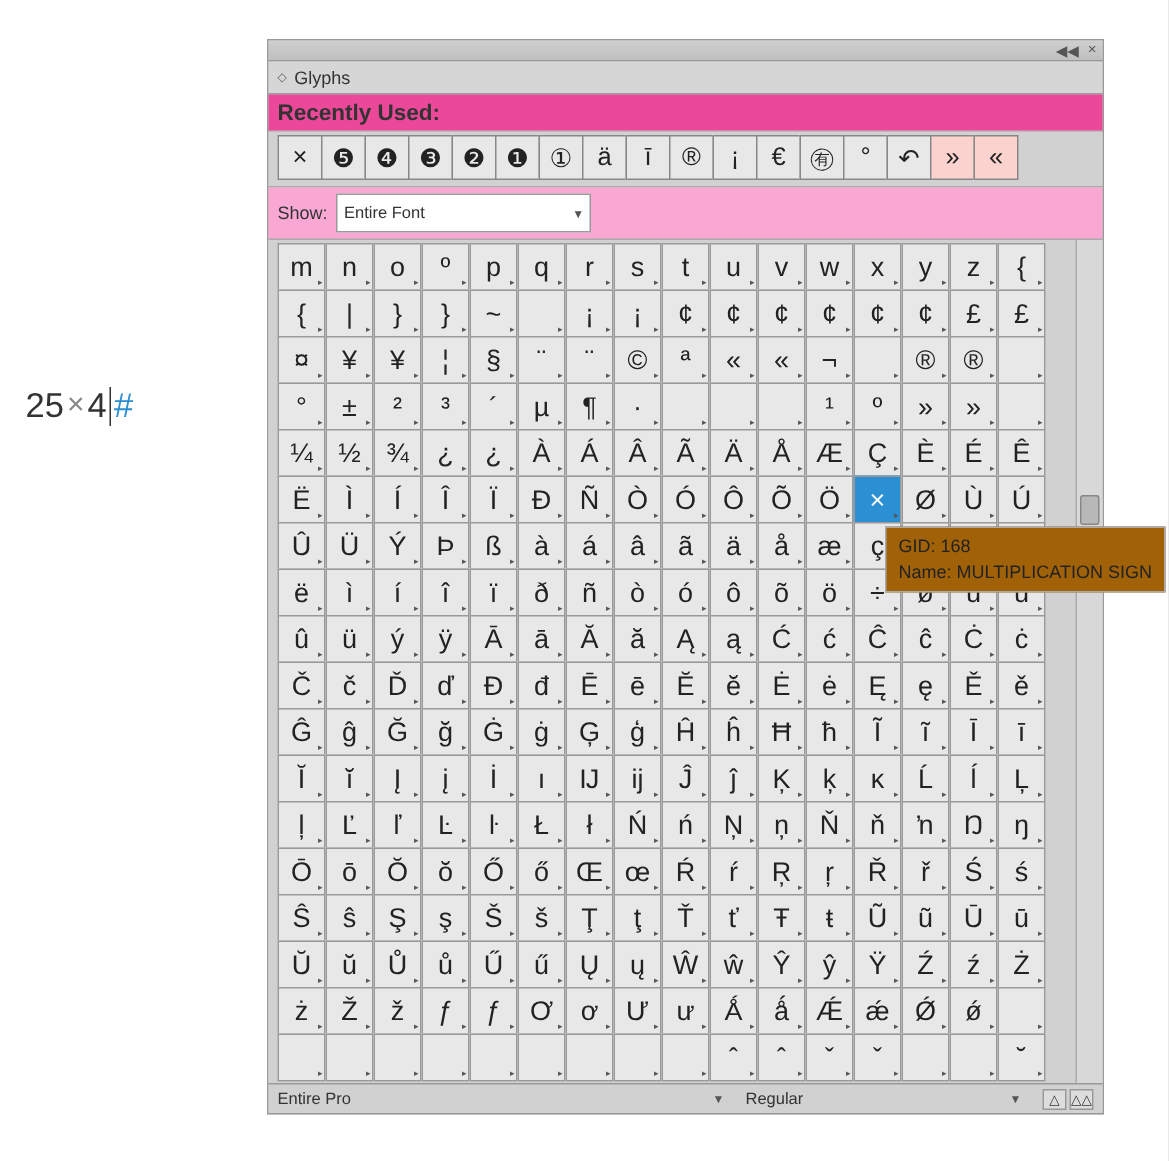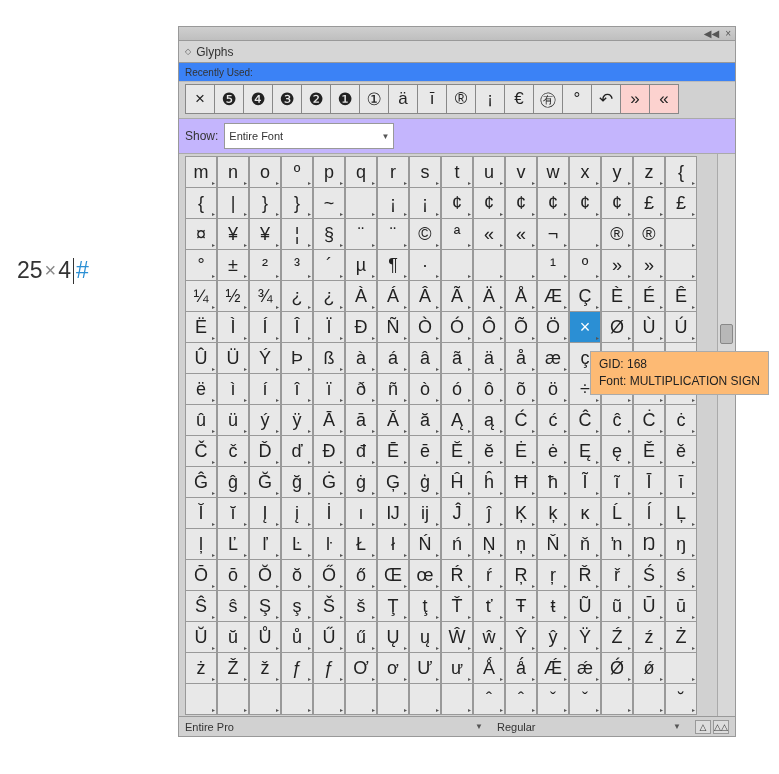--- a/index.html
+++ b/index.html
@@ -10,46 +10,46 @@
 .doc-text .caret { display: inline-block; width: 1px; height: 26px; background: #333; vertical-align: middle; }
 .doc-text .hash { color: #2b8fd4; }
 
 .panel { position: absolute; left: 178px; top: 26px; width: 558px; background: #d1d1d1; border: 1px solid #999; display: flex; flex-direction: column; }
 
 .panel-header { height: 14px; background: linear-gradient(#cfcfcf,#bfbfbf); display: flex; justify-content: flex-end; align-items: center; padding: 0 4px; gap: 6px; border-bottom: 1px solid #999; font-size: 10px; color: #555; }
 
 .panel-tab { display: flex; align-items: center; height: 22px; background: #d6d6d6; border-bottom: 1px solid #999; padding: 0 6px; font-size: 12px; color: #333; gap: 5px; }
 .panel-tab .updn { font-size: 8px; color: #666; }
 
-.recent-label { font-size: 10px; color: #333; padding: 4px 6px 3px; background: #3b82f6; border-bottom: 1px solid #bbb; }
+.recent-label { font-size: 15px; color: #333; padding: 4px 6px 3px; background: #ec4899; border-bottom: 1px solid #bbb; font-weight: bold; }
 
 .recent-row { display: flex; gap: 0; background: #d1d1d1; padding: 2px 6px 4px; border-bottom: 1px solid #aaa; }
 .recent-cell { width: 30px; height: 30px; background: #e8e8e8; border: 1px solid #888; display: flex; align-items: center; justify-content: center; font-size: 17px; color: #222; cursor: pointer; margin-right: -1px; }
 .recent-cell.pink { background: #fcd2cf; }
 
-.show-row { display: flex; align-items: center; gap: 6px; padding: 4px 6px; font-size: 12px; color: #333; background: #c4b5fd; border-bottom: 1px solid #aaa; }
+.show-row { display: flex; align-items: center; gap: 6px; padding: 4px 6px; font-size: 12px; color: #333; background: #f9a8d4; border-bottom: 1px solid #aaa; }
 .show-select { flex: 0 0 170px; height: 18px; background: #fff; border: 1px solid #999; font-size: 11px; padding: 12px 4px; position: relative; display: flex; align-items: center; justify-content: space-between; }
 .show-select .tri { font-size: 8px; color: #555; }
 
 .grid-wrap { display: flex; background: #d1d1d1; }
 .grid { flex: 1; display: grid; grid-template-columns: repeat(16, 32px); gap: 0; padding: 2px 0 2px 6px; background: #d1d1d1; overflow: hidden; }
 .cell { width: 32px; height: 32px; background: #e8e8e8; border: 1px solid #999; margin: 0 -1px -1px 0; display: flex; align-items: center; justify-content: center; font-size: 18px; color: #222; position: relative; cursor: pointer; line-height: 1; font-family: "Myriad Pro", "Helvetica Neue", Arial, sans-serif; }
 .cell .mk { position: absolute; right: 1px; bottom: 1px; font-size: 6px; color: #555; }
 .cell.sel { background: #2b8fd4; color: #fff; }
 
 .scrollbar { width: 18px; background: #d8d8d8; border-left: 1px solid #aaa; position: relative; }
 .sb-thumb { position: absolute; left: 2px; width: 13px; background: #b8b8b8; border: 1px solid #888; border-radius: 2px; top: 170px; height: 20px; }
 
 .panel-footer { display: flex; align-items: center; height: 20px; background: #d1d1d1; border-top: 1px solid #999; padding: 0 6px; font-size: 11px; color: #333; gap: 8px; }
 .foot-sel { flex: 1; display: flex; align-items: center; justify-content: space-between; padding-right: 6px; }
 .foot-sel .tri { font-size: 8px; color: #555; }
 .foot-icons { display: flex; gap: 2px; }
 .foot-icon { width: 16px; height: 14px; background: #ddd; border: 1px solid #999; font-size: 9px; display: flex; align-items: center; justify-content: center; }
 
-.tooltip { position: absolute; left: 590px; top: 351px; background: #fdba74; border: 1px solid #aaa; font-size: 12px; color: #222; padding: 4px 8px; line-height: 1.4; white-space: nowrap; z-index: 5; }
+.tooltip { position: absolute; left: 590px; top: 351px; background: #a16207; border: 1px solid #aaa; font-size: 12px; color: #222; padding: 4px 8px; line-height: 1.4; white-space: nowrap; z-index: 5; }
 </style>
 </head>
 <body>
 
 <div class="doc-text">
   <span>25</span>
   <span class="mult">×</span>
   <span>4</span>
   <span class="caret"></span>
   <span class="hash">#</span>
@@ -433,14 +433,14 @@
     </div>
     <div class="foot-icons">
       <div class="foot-icon">△</div>
       <div class="foot-icon">△△</div>
     </div>
   </div>
 </div>
 
 <div class="tooltip">
   <div><span>GID:</span> <span>168</span></div>
-  <div><span>Font:</span> <span>MULTIPLICATION SIGN</span></div>
+  <div><span>Name:</span> <span>MULTIPLICATION SIGN</span></div>
 </div>
 
 </body></html>

